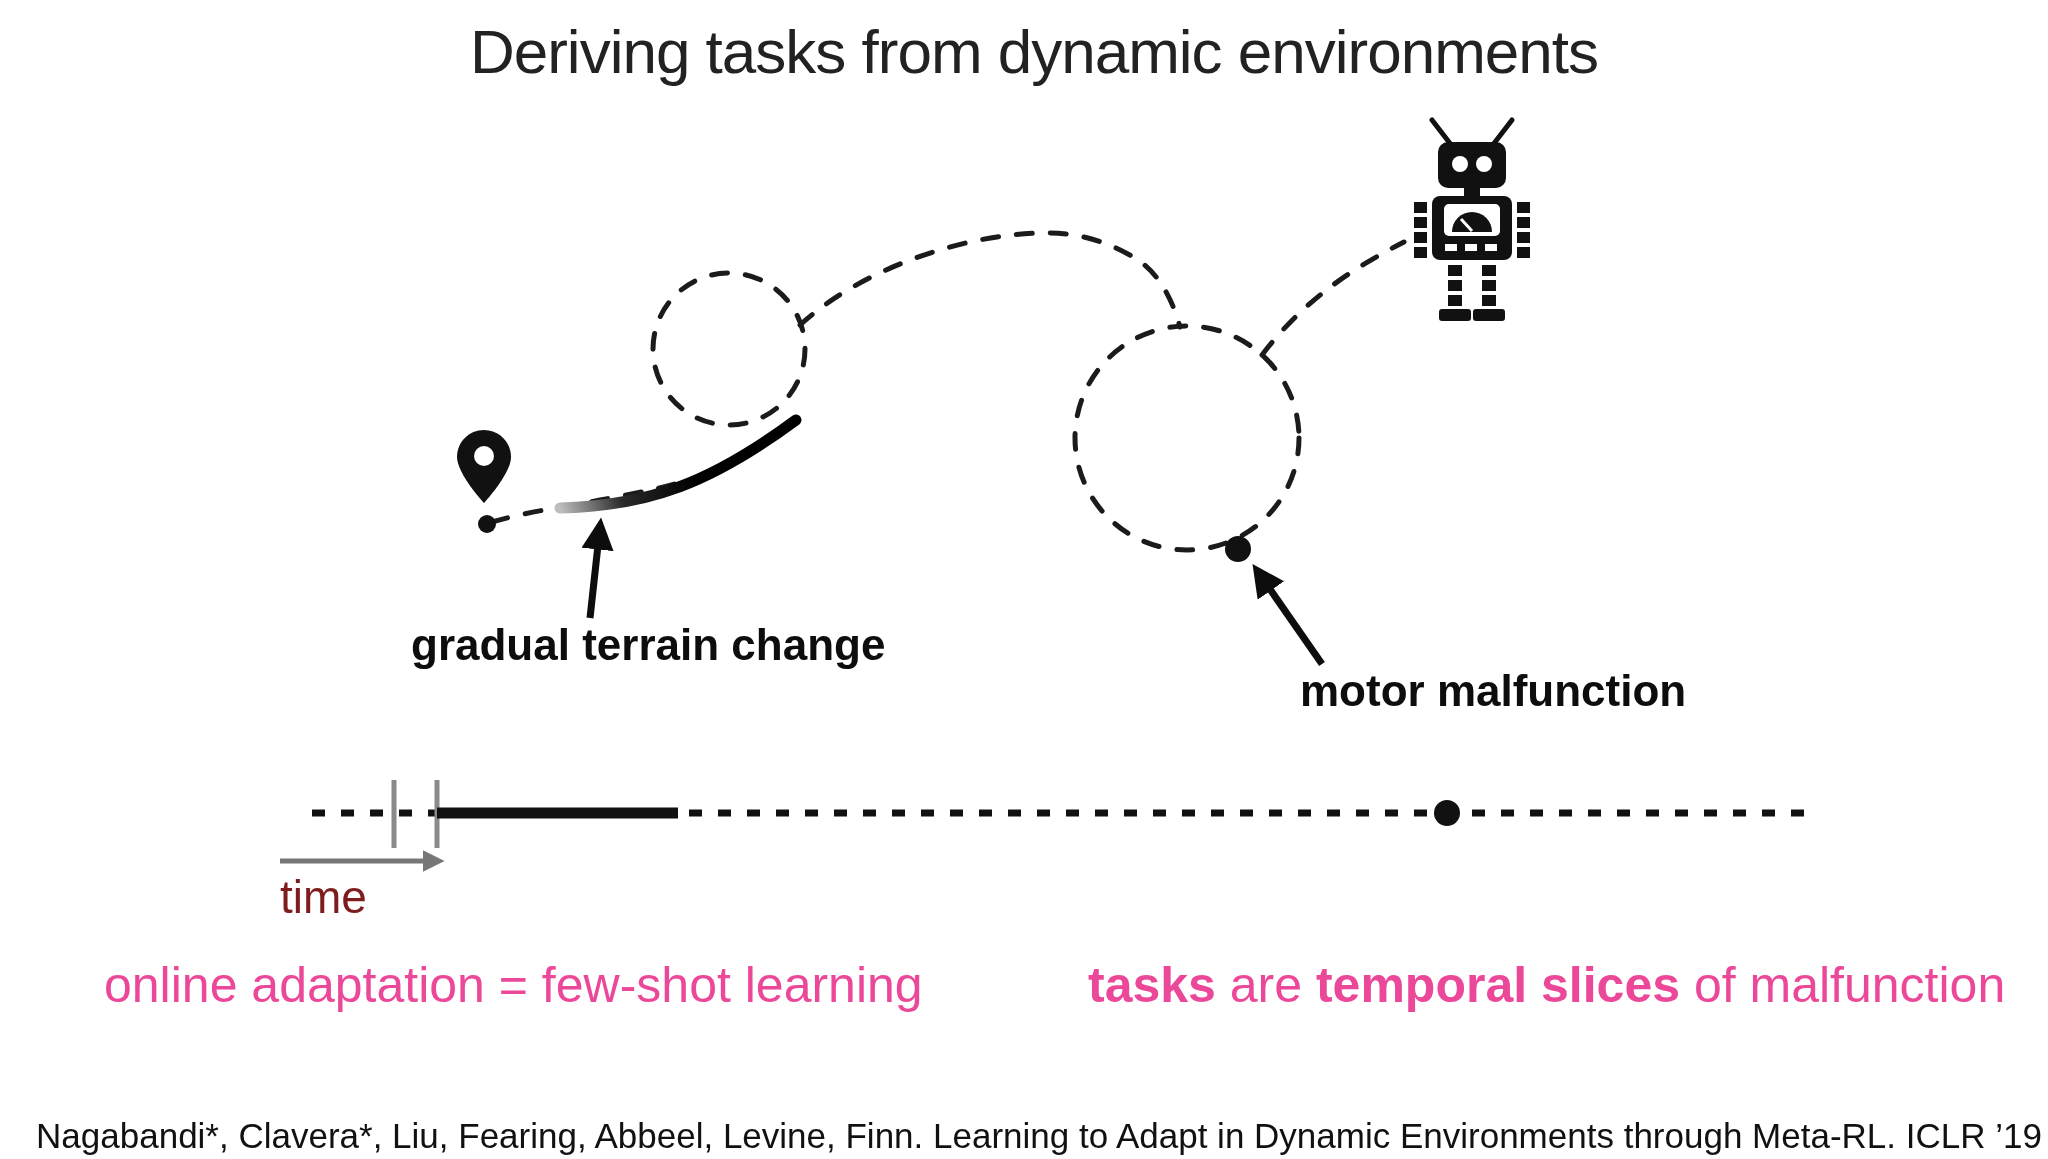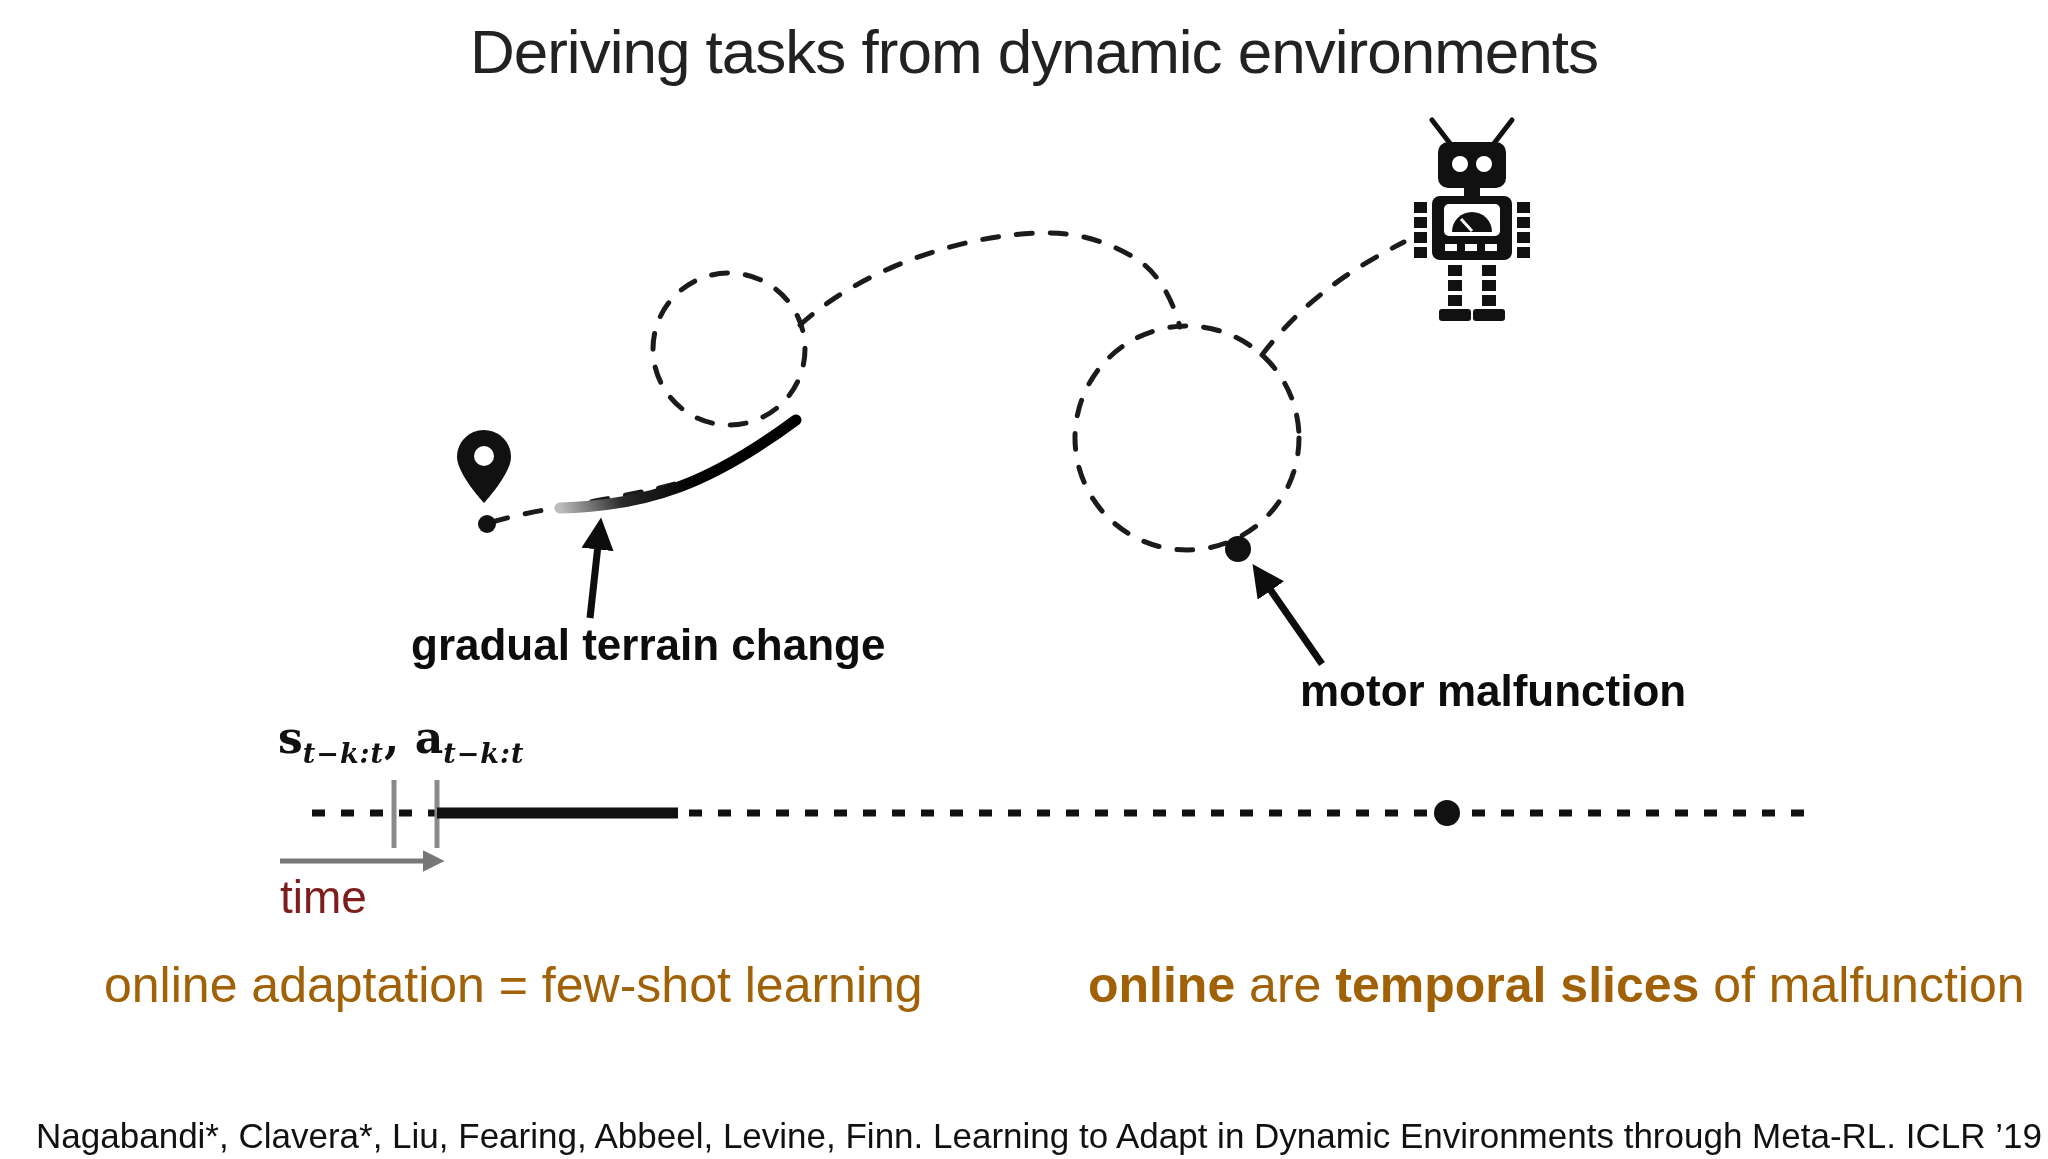--- a/index.html
+++ b/index.html
@@ -36,21 +36,21 @@
     font-size:27px;font-weight:600;font-style:italic;
     vertical-align:-10px;letter-spacing:1px;
   }
   .timelabel{
     position:absolute;left:280px;top:870px;
     font-size:46px;font-weight:400;color:#7f1d1d;
     white-space:nowrap;
   }
   .bottom-text{
     position:absolute;top:956px;
-    font-size:50px;font-weight:400;color:#a16207;
+    font-size:50px;font-weight:400;color:#ec4899;
     white-space:nowrap;
   }
   .bottom-left{left:104px;}
   .bottom-right{left:1088px;}
   .bottom-text b{font-weight:700;}
   .footer{
     position:absolute;left:0;right:0;top:1116px;
     text-align:center;
     font-size:35px;font-weight:400;color:#111;
     white-space:nowrap;
@@ -149,22 +149,21 @@
       <circle cx="1447" cy="813" r="13" fill="#111"></circle>
       <line x1="280" y1="861" x2="438" y2="861" stroke="#777" stroke-width="5" marker-end="url(#ah-gray)"></line>
     </g>
   </svg>
 
   <div class="title">Deriving tasks from dynamic environments</div>
 
   <div class="annot annot-motor">motor malfunction</div>
   <div class="annot annot-gradual">gradual terrain change</div>
 
-  <div class="mathlabel"><span>s</span><sub>t−k:t</sub><span>, </span><span>a</span><sub>t−k:t</sub></div>
 
   <div class="timelabel">time</div>
 
   <div class="bottom-text bottom-left">online adaptation = few-shot learning</div>
-  <div class="bottom-text bottom-right"><b>online</b><span> are </span><b>temporal slices</b><span> of malfunction</span></div>
+  <div class="bottom-text bottom-right"><b>tasks</b><span> are </span><b>temporal slices</b><span> of malfunction</span></div>
 
   <div class="footer">Nagabandi*, Clavera*, Liu, Fearing, Abbeel, Levine, Finn. Learning to Adapt in Dynamic Environments through Meta-RL. ICLR ’19</div>
 
 </div>
 
 </body></html>

